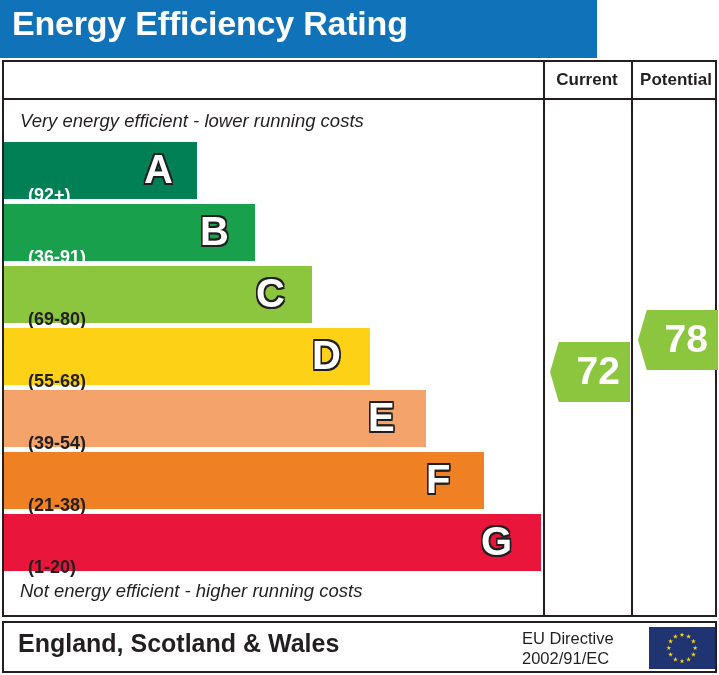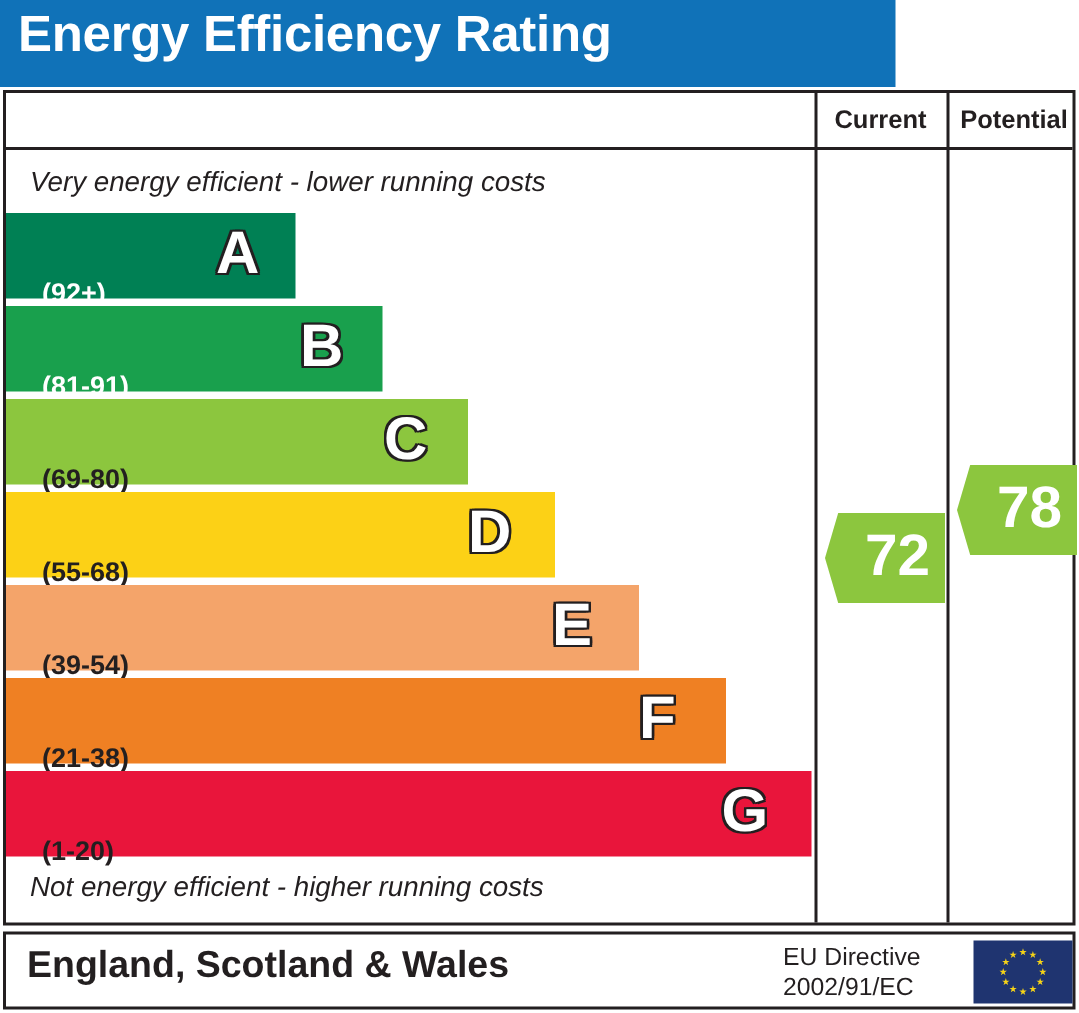--- a/index.html
+++ b/index.html
@@ -253,21 +253,21 @@
       <div class="edge-note note-top">Very energy efficient - lower running costs</div>
 
       <div class="bands" id="bands-container">
           <div class="band-row" style="top: 0px; width: 193px;">
             <div class="band-bar" style="width: 193px; background: rgb(0, 128, 84);"></div>
             <div class="band-range" style="color: rgb(255, 255, 255);">(92+)</div>
             <div class="band-letter" style="left: 140px;">A</div>
           </div>
           <div class="band-row" style="top: 62px; width: 251px;">
             <div class="band-bar" style="width: 251px; background: rgb(25, 160, 77);"></div>
-            <div class="band-range" style="color: rgb(255, 255, 255);">(81-91)</div>
+            <div class="band-range" style="color: rgb(255, 255, 255);">(36-91)</div>
             <div class="band-letter" style="left: 196px;">B</div>
           </div>
           <div class="band-row" style="top: 124px; width: 280px;">
             <div class="band-bar" style="width: 308px; background: rgb(140, 198, 62);"></div>
             <div class="band-range" style="color: rgb(35, 31, 32);">(69-80)</div>
             <div class="band-letter" style="left: 252px;">C</div>
           </div>
           <div class="band-row" style="top: 186px; width: 366px;">
             <div class="band-bar" style="width: 366px; background: rgb(252, 209, 22);"></div>
             <div class="band-range" style="color: rgb(35, 31, 32);">(55-68)</div>

